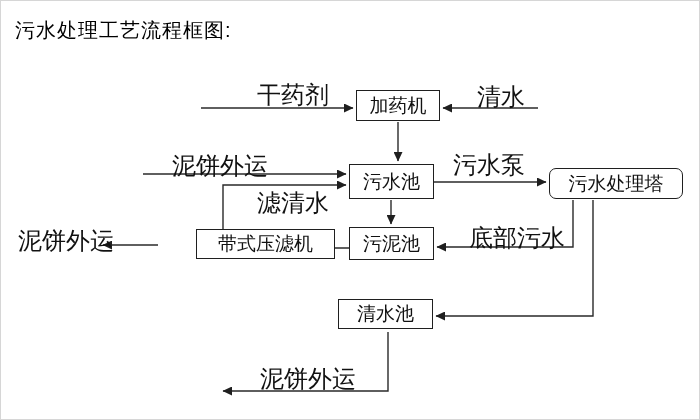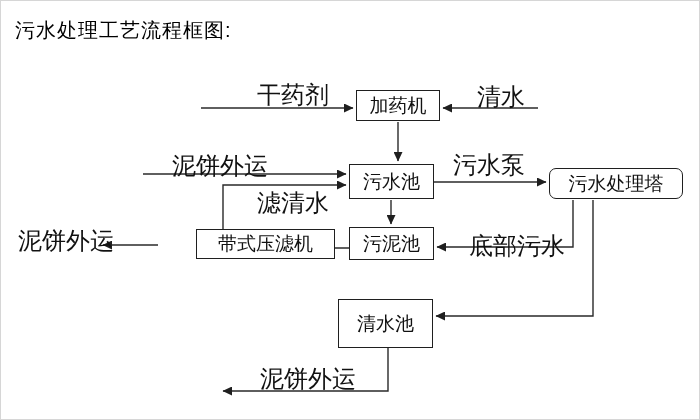--- a/index.html
+++ b/index.html
@@ -80,32 +80,32 @@
   <div class="node" style="left:355px;top:89px;width:84px;height:31px;">加药机</div>
 
   <div class="node" style="left:348px;top:163px;width:85px;height:35px;">污水池</div>
 
   <div class="node" style="left:548px;top:167px;width:134px;height:31px;border-radius:7px;">污水处理塔</div>
 
   <div class="node" style="left:151px;top:228px;width:139px;height:30px;margin-left:44px;">带式压滤机</div>
 
   <div class="node" style="left:348px;top:226px;width:85px;height:33px;">污泥池</div>
 
-  <div class="node" style="left:337px;top:298px;width:95px;height:49px;">清水池</div>
+  <div class="node" style="left:337px;top:298px;width:95px;height:30px;">清水池</div>
 
   <span class="lbl" style="left:256px;top:81px;">干药剂</span>
 
   <span class="lbl" style="left:476px;top:83px;">清水</span>
 
   <span class="lbl" style="left:171px;top:152px;">泥饼外运</span>
 
   <span class="lbl" style="left:256px;top:189px;">滤清水</span>
 
   <span class="lbl" style="left:452px;top:151px;">污水泵</span>
 
-  <span class="lbl" style="left:468px;top:232px;">底部污水</span>
+  <span class="lbl" style="left:468px;top:224px;">底部污水</span>
 
 
   <span class="lbl" style="left:17px;top:227px;">泥饼外运</span>
 
   <span class="lbl" style="left:259px;top:365px;">泥饼外运</span>
 
 </div>
 
 </body></html>

